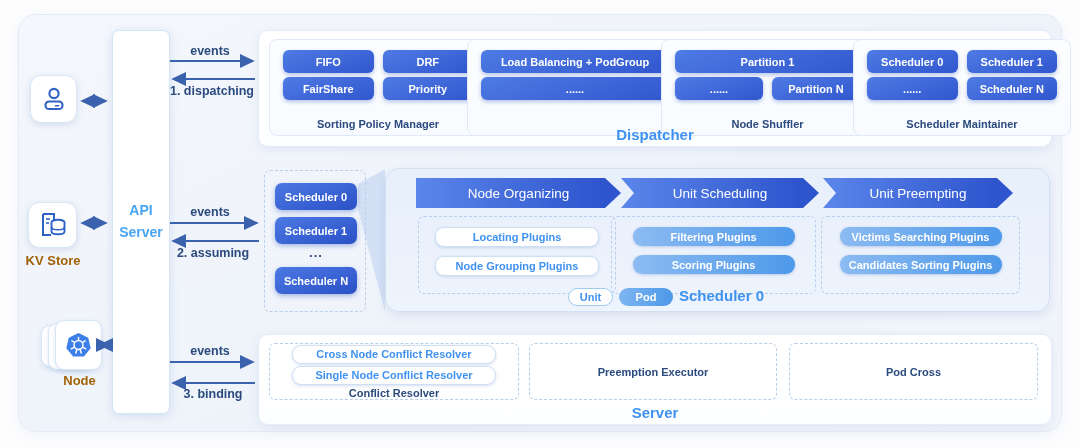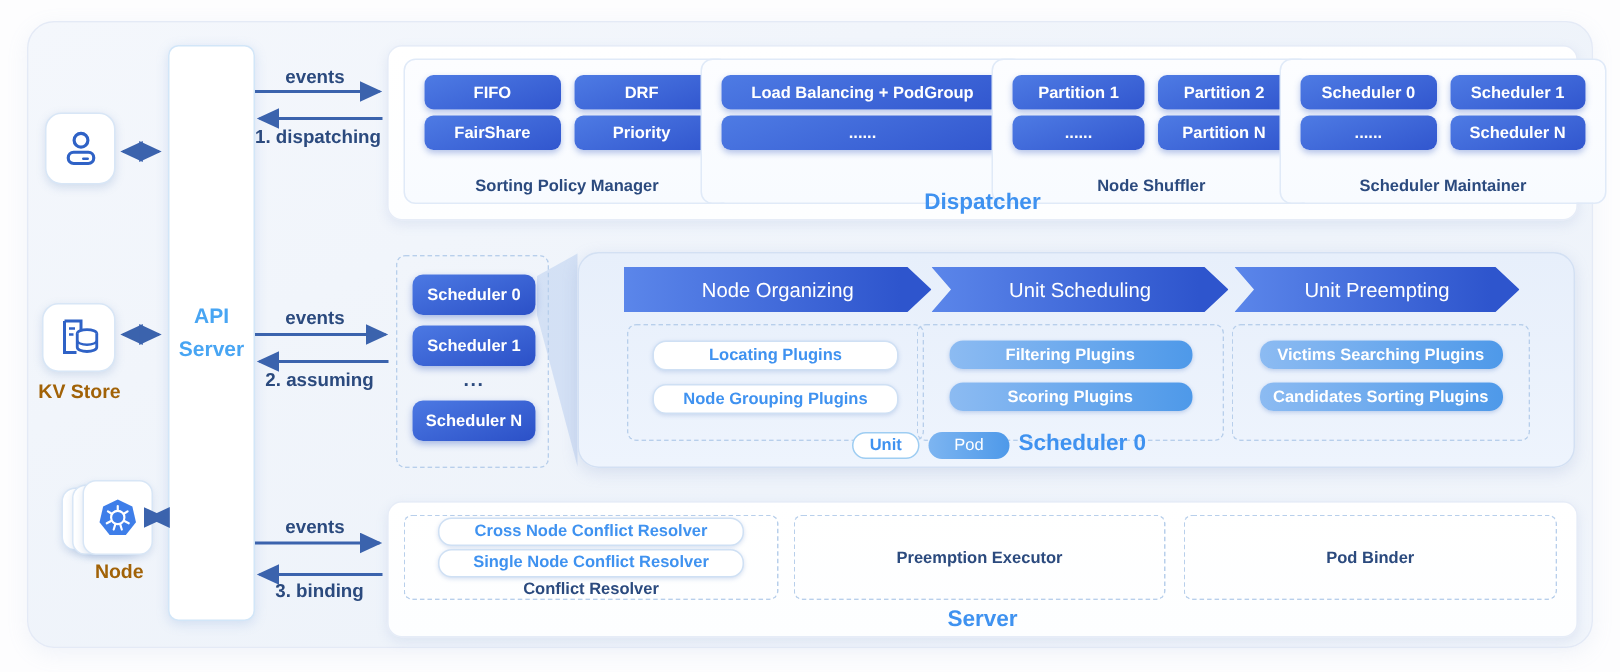--- a/index.html
+++ b/index.html
@@ -57,21 +57,21 @@
              display:flex;align-items:center;justify-content:center;color:#3f92f0;font-size:11px;font-weight:bold;
              box-shadow:0 1px 3px rgba(90,130,200,.25);white-space:nowrap;}
   .btn-light{width:162px;height:19px;border-radius:9px;border:none;
              background:linear-gradient(90deg,#8cbbf2,#4e99e9);
              display:flex;align-items:center;justify-content:center;color:#fff;font-size:11px;font-weight:bold;
              box-shadow:0 1px 3px rgba(90,130,200,.35);white-space:nowrap;}
 
   .pill-unit{width:45px;height:18px;border-radius:9px;background:#fff;border:1px solid #9ecdf2;
              display:flex;align-items:center;justify-content:center;color:#3f92f0;font-size:11px;font-weight:bold;}
   .pill-pod{width:54px;height:18px;border-radius:9px;background:linear-gradient(90deg,#7db5f1,#4e99e9);
-            display:flex;align-items:center;justify-content:center;color:#fff;font-size:11px;font-weight:normal;}
+            display:flex;align-items:center;justify-content:center;color:#fff;font-size:11px;font-weight:bold;}
   .sched0-title{color:#3f92f0;font-weight:bold;font-size:15px;white-space:nowrap;}
 
   .binder-white-btn{width:202px;height:17px;border-radius:9px;background:#fff;border:1px solid #cfe0f4;
              display:flex;align-items:center;justify-content:center;color:#3f92f0;font-size:11px;font-weight:bold;
              box-shadow:0 1px 3px rgba(90,130,200,.25);}
   .binder-sub{display:flex;flex-direction:column;align-items:center;justify-content:center;gap:2px;}
   .binder-sub-label{font-size:11px;font-weight:bold;color:#2b4a7e;text-align:center;}
 
   .stack-layer{position:absolute;background:#fff;border:1px solid #d8e6f6;border-radius:9px;
                box-shadow:0 2px 5px rgba(120,150,200,.22);}
@@ -181,21 +181,20 @@
         <div class="row">
             <div class="btn-blue">......</div>
           </div>
       </div>
     </div>
 
     <div class="subbox" style="left:402px;width:185px;">
       <div class="rows">
         <div class="row">
           <div class="btn-blue">Partition 1</div>
-          <div class="btn-blue">Partition 2</div>
         </div>
         <div class="row">
           <div class="btn-blue">......</div>
           <div class="btn-blue">Partition N</div>
         </div>
       </div>
       <div class="subbox-label">Node Shuffler</div>
     </div>
 
     <div class="subbox" style="left:594px;width:190px;">
@@ -248,17 +247,17 @@
   <div class="abs panel" style="left:258px;top:334px;width:794px;height:91px;">
     <div class="abs dashed binder-sub" style="left:10px;top:8px;width:250px;height:57px;">
       <div class="binder-white-btn">Cross Node Conflict Resolver</div>
       <div class="binder-white-btn">Single Node Conflict Resolver</div>
       <div class="binder-sub-label">Conflict Resolver</div>
     </div>
     <div class="abs dashed binder-sub" style="left:270px;top:8px;width:248px;height:57px;">
       <div class="binder-sub-label">Preemption Executor</div>
     </div>
     <div class="abs dashed binder-sub" style="left:530px;top:8px;width:249px;height:57px;">
-      <div class="binder-sub-label">Pod Binder</div>
+      <div class="binder-sub-label">Pod Cross</div>
     </div>
     <div class="panel-title">Server</div>
   </div>
 </div>
 
 </body></html>

